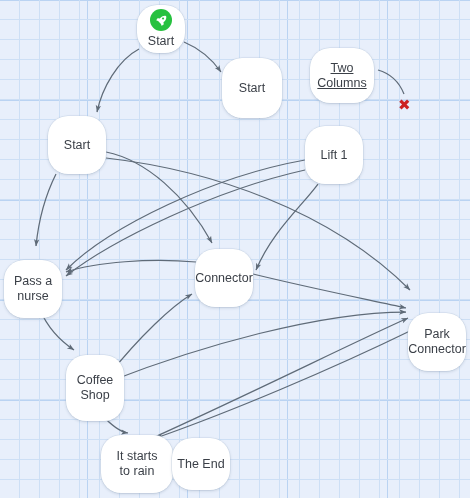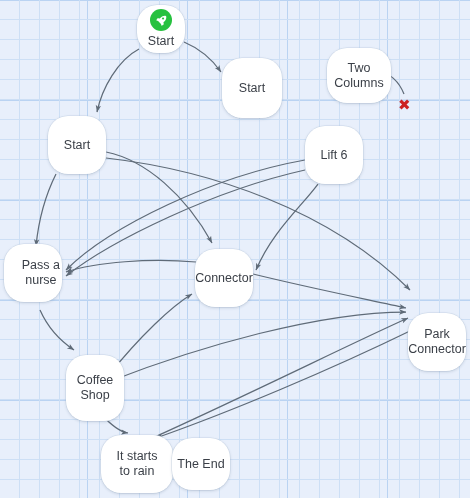--- a/index.html
+++ b/index.html
@@ -126,30 +126,30 @@
         <span class="start-icon">
           <svg width="13" height="13" viewBox="0 0 24 24">
             <path fill="#ffffff" d="M19.5 3.2c-3.4-.5-7 .9-9.3 3.5l-1.5 1.7-2.6-.5c-.7-.1-1.3.1-1.8.6L2.6 10.9c-.4.4-.2 1 .3 1.2l2.9 1 .4.4 4.3 4.3.4.4 1 2.9c.2.5.8.7 1.2.3l2.4-1.7c.5-.5.7-1.1.6-1.8l-.5-2.6 1.7-1.5c2.6-2.3 4-5.9 3.5-9.3a1.2 1.2 0 0 0-1-1zm-4.6 7.1a2 2 0 1 1 0-4 2 2 0 0 1 0 4z"></path>
           </svg>
         </span>
         <span class="node-label">Start</span>
       </div>
       <div class="node" style="left: 222px; top: 58px; width: 60px; height: 60px;">
         <span class="node-label">Start</span>
       </div>
-      <div class="node" style="left: 327px; top: 48px; width: 64px; height: 55px;">
+      <div class="node" style="left: 310px; top: 48px; width: 64px; height: 55px; text-decoration: underline;">
         <span class="node-label">Two<br>Columns</span>
       </div>
       <div class="node" style="left: 48px; top: 116px; width: 58px; height: 58px;">
         <span class="node-label">Start</span>
       </div>
       <div class="node" style="left: 305px; top: 126px; width: 58px; height: 58px;">
-        <span class="node-label">Lift 6</span>
+        <span class="node-label">Lift 1</span>
       </div>
-      <div class="node" style="left: 4px; top: 244px; width: 58px; height: 58px; align-items: flex-end;">
+      <div class="node" style="left: 4px; top: 260px; width: 58px; height: 58px;">
         <span class="node-label">Pass a<br>nurse</span>
       </div>
       <div class="node" style="left: 195px; top: 249px; width: 58px; height: 58px;">
         <span class="node-label">Connector</span>
       </div>
       <div class="node" style="left: 408px; top: 285px; width: 58px; height: 58px; margin-top: 28px;">
         <span class="node-label">Park<br>Connector</span>
       </div>
       <div class="node" style="left: 66px; top: 355px; width: 58px; height: 66px;">
         <span class="node-label">Coffee<br>Shop</span>

